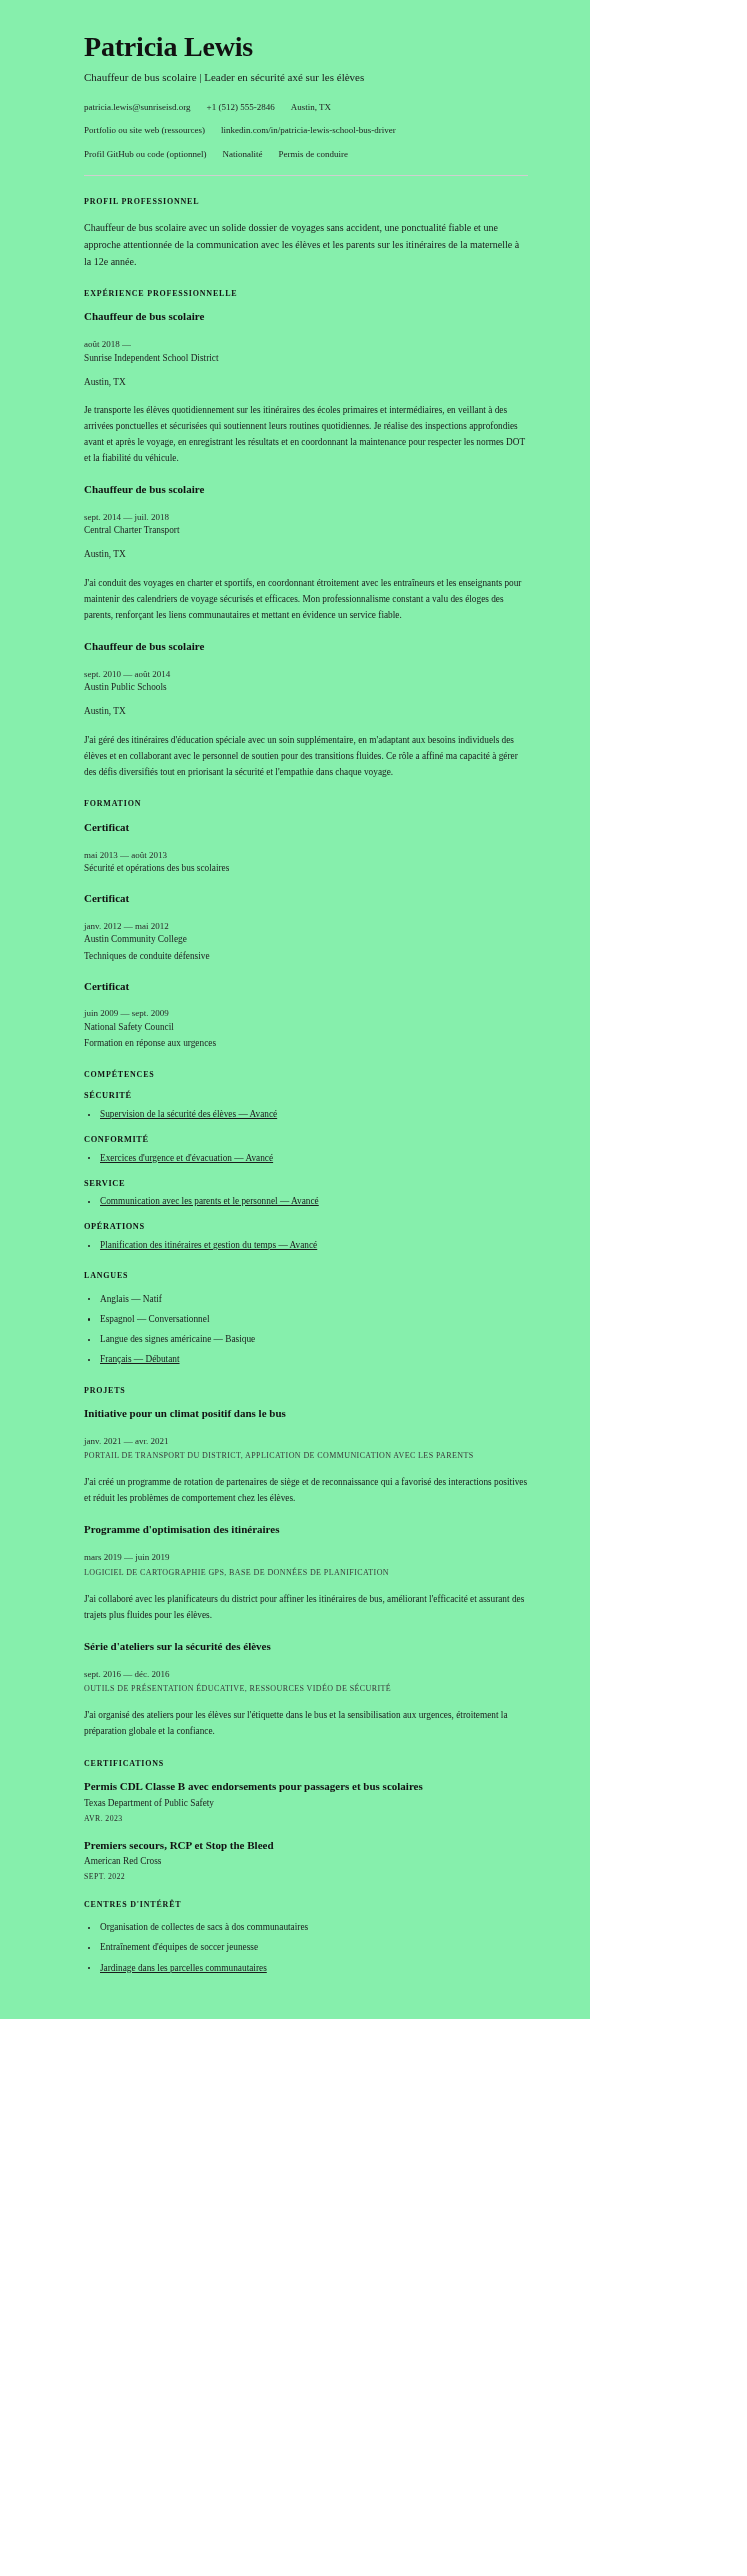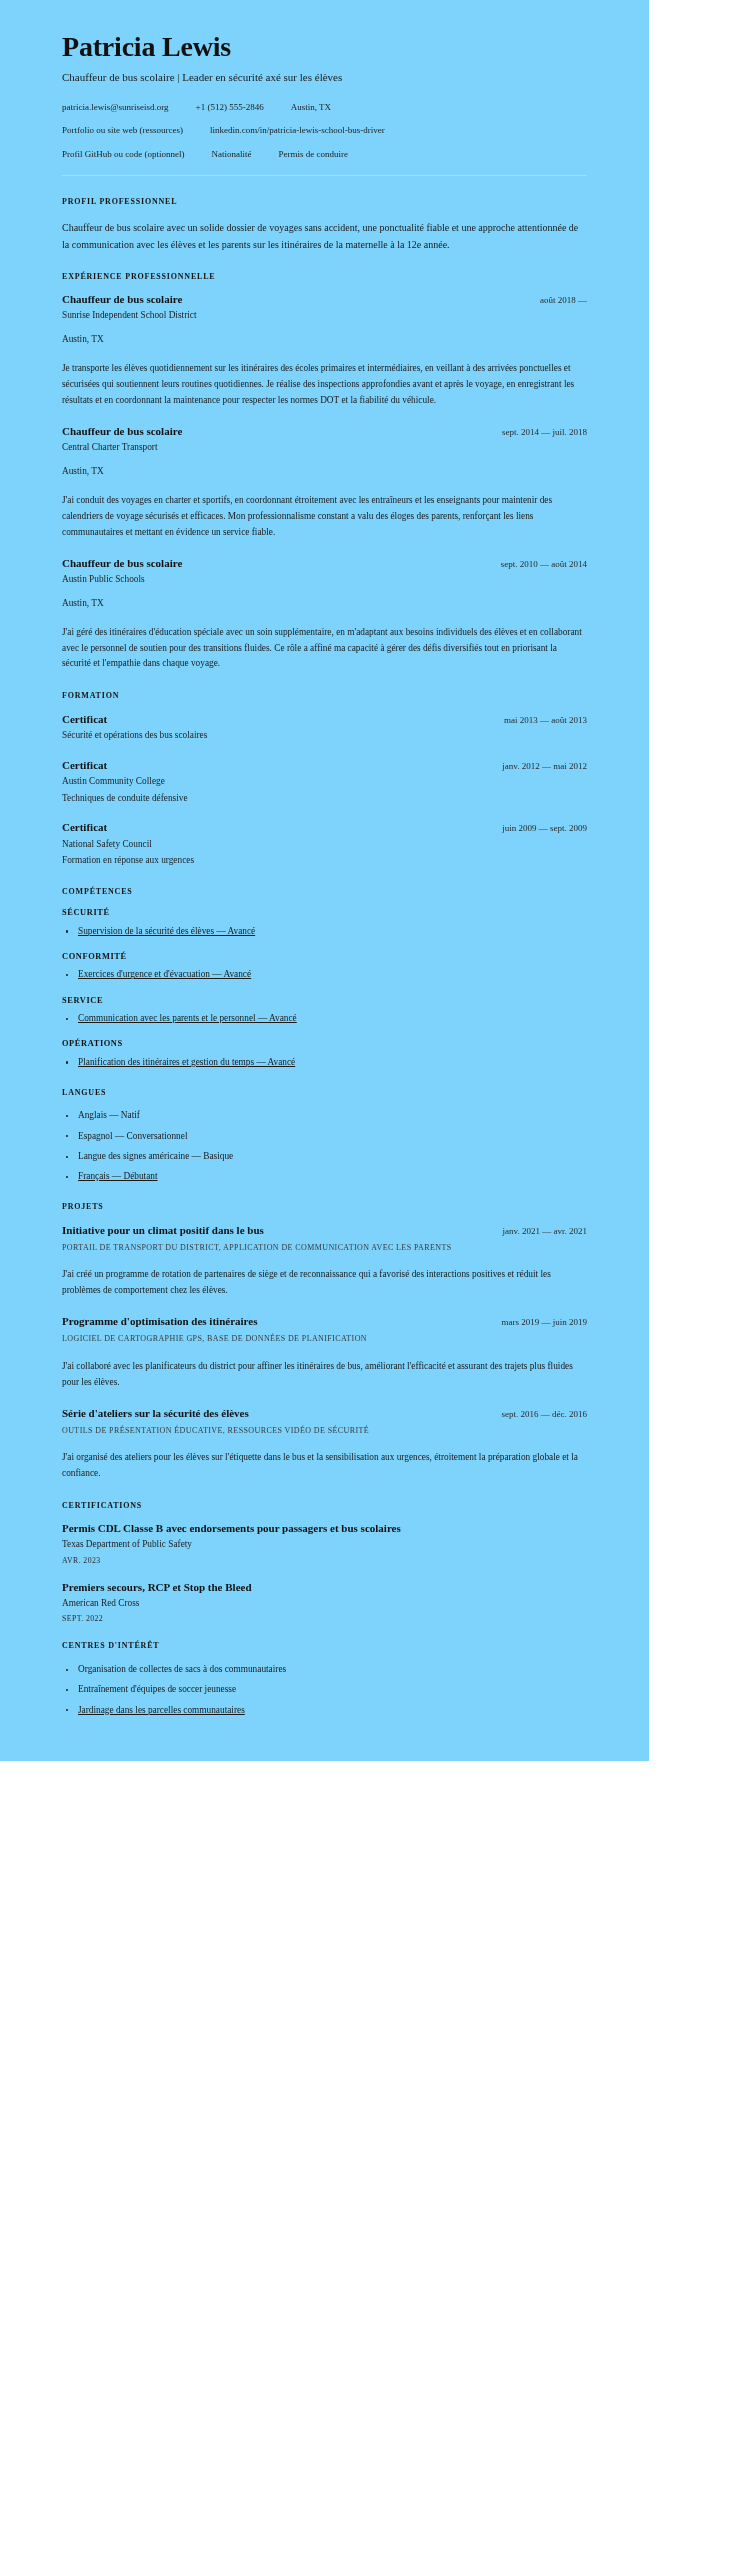--- a/index.html
+++ b/index.html
@@ -8,24 +8,24 @@
     padding: 0;
     background: #ffffff;
   }
   body {
     width: 747px;
     font-family: "Liberation Serif", "DejaVu Serif", serif;
     color: #1a1a1a;
     -webkit-font-smoothing: antialiased;
   }
   .page {
-    width: 649px;
+    width: 590px;
     box-sizing: border-box;
-    padding: 32px 62px 25px 62px;
-    background: #7dd3fc;
+    padding: 32px 62px 25px 84px;
+    background: #86efac;
   }
 
   
   .name {
     font-size: 28px;
     font-weight: 700;
     letter-spacing: -0.2px;
     line-height: 1.05;
     margin: 0 0 8.7px 0;
     color: #111111;
@@ -33,21 +33,21 @@
   .headline {
     font-size: 11px;
     line-height: 1.35;
     margin: 0 0 16px 0;
     color: #1c1c1c;
   }
   .contact-row {
     display: flex;
     flex-wrap: wrap;
     align-items: baseline;
-    gap: 11px;
+    gap: 0;
     font-size: 9px;
     line-height: 1.5;
     color: #222222;
     margin-bottom: 10px;
   }
   .contact-row .ci {
     margin-right: 16px;
     white-space: nowrap;
   }
   .contact-row .ci:last-child { margin-right: 0; }
@@ -69,21 +69,22 @@
     color: #141414;
   }
 
   .entry { margin-bottom: 16px; }
   .entry:last-child { margin-bottom: 0; }
 
   .entry-head {
     display: flex;
     align-items: baseline;
     justify-content: space-between;
-    gap: 3px;
+    gap: 15px;
+    flex-direction: column;
   }
   .entry-title {
     font-size: 11px;
     font-weight: 700;
     line-height: 1.25;
     color: #111111;
     margin: 0;
   }
   .entry-date {
     font-size: 9px;

